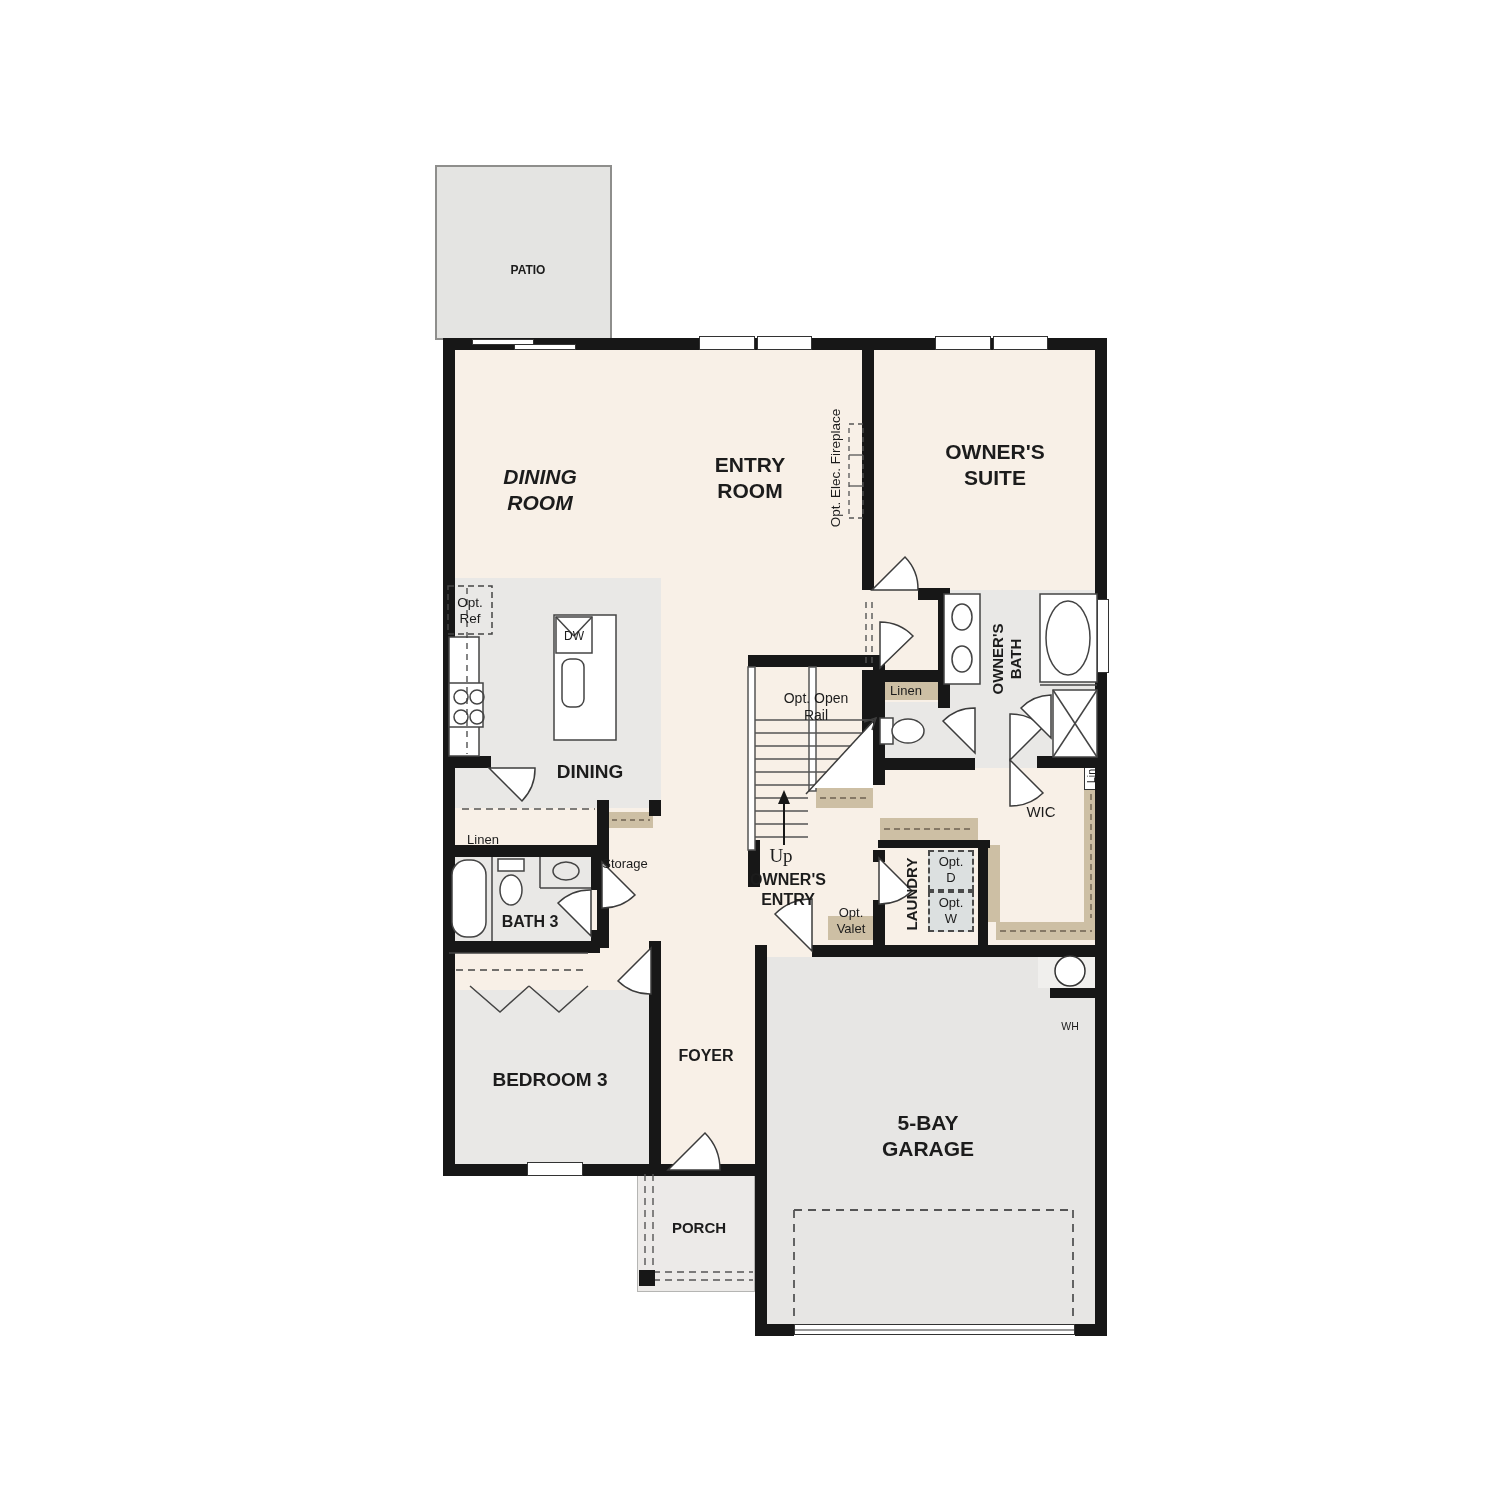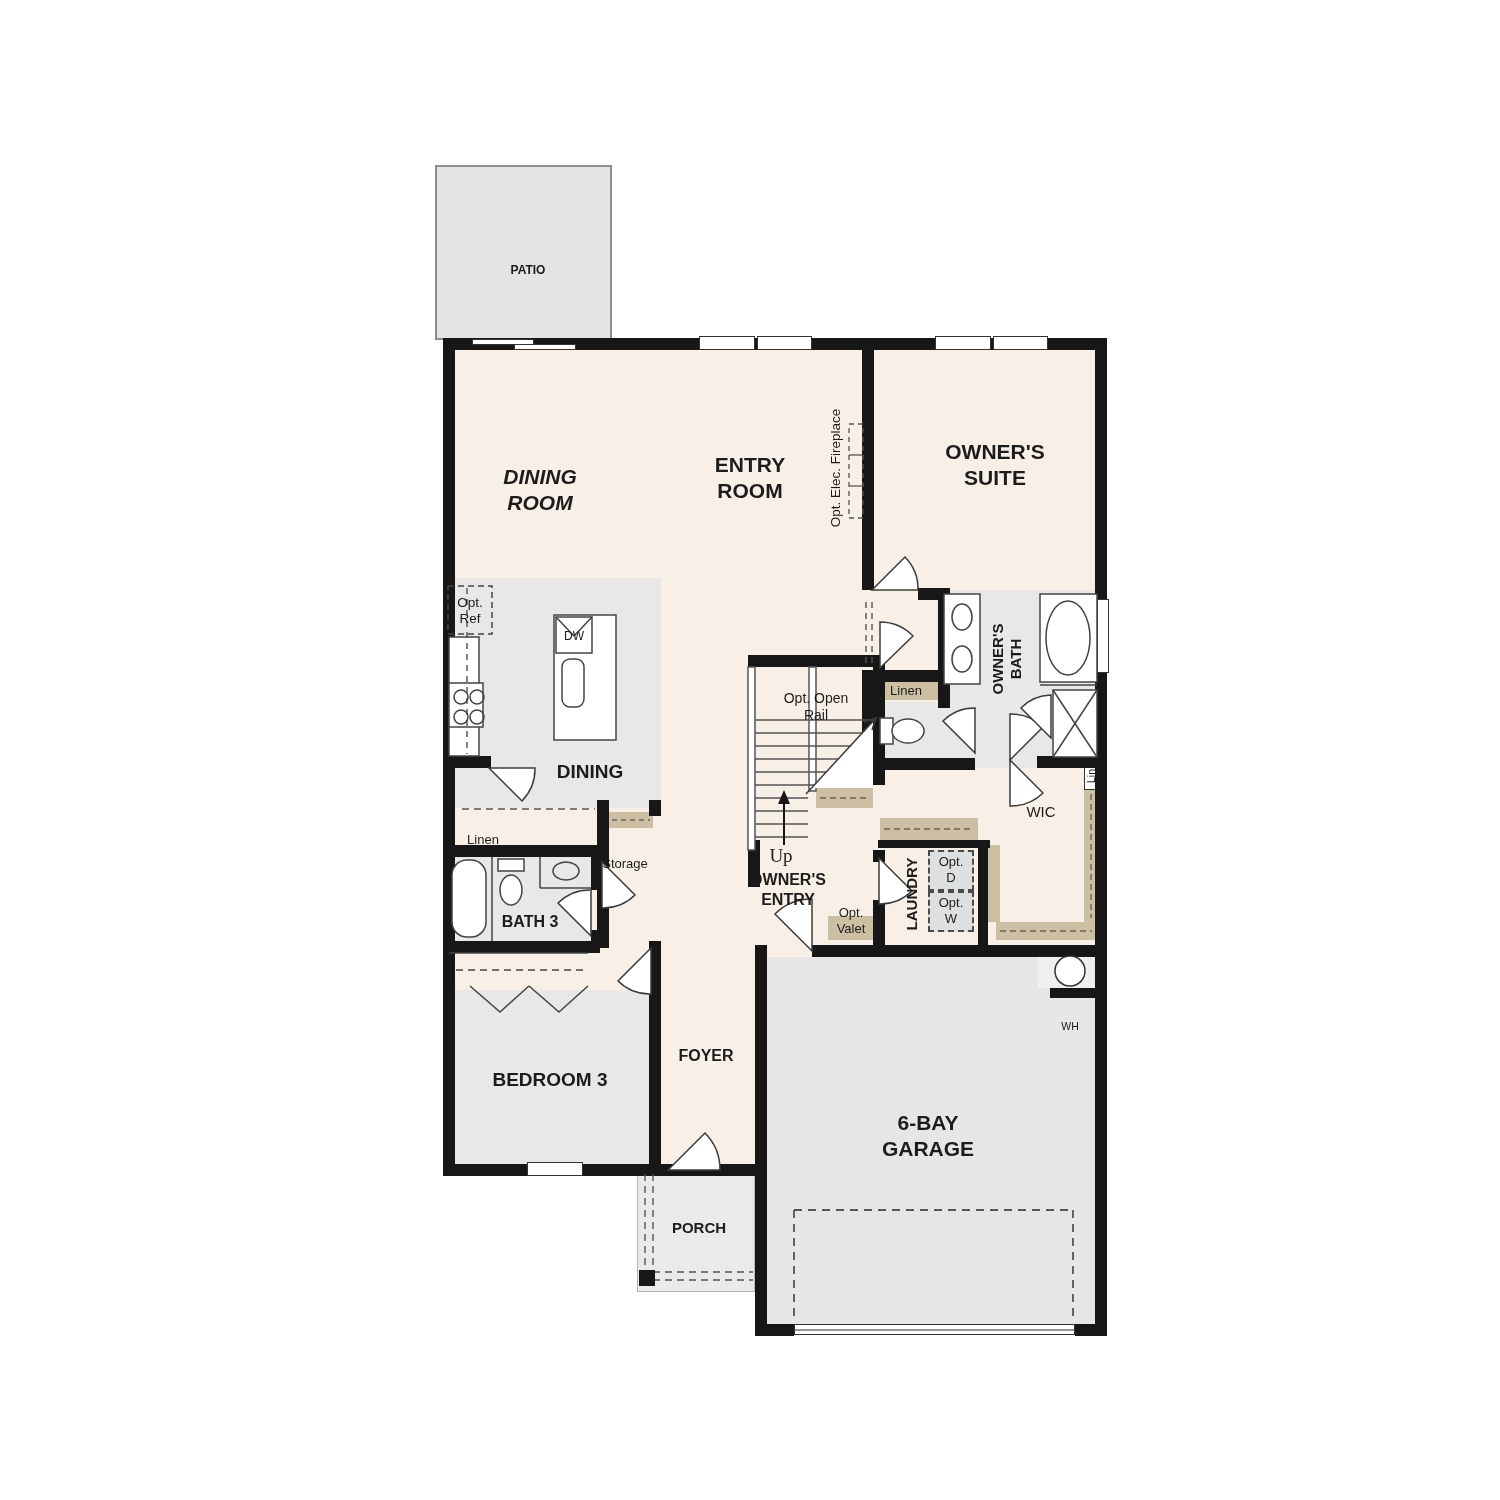--- a/index.html
+++ b/index.html
@@ -195,21 +195,21 @@
 W</div>
   <div class="label n" style="left:906px;top:691px;font-size:13px;">Linen</div>
   <div class="label vert" style="left:1007px;top:659px;font-size:15px;">OWNER'S
 BATH</div>
   <div class="label n vert" style="left:1091px;top:776px;font-size:10.5px;">Lin</div>
   <div class="label n" style="left:1041px;top:812px;font-size:15px;text-align:center;">WIC</div>
   <div class="label n" style="left:1070px;top:1026px;font-size:10.5px;">WH</div>
   <div class="label" style="left:550px;top:1080px;font-size:19px;">BEDROOM 3</div>
   <div class="label" style="left:706px;top:1056px;font-size:16px;">FOYER</div>
   <div class="label" style="left:699px;top:1228px;font-size:15px;">PORCH</div>
-  <div class="label" style="left:928px;top:1136px;font-size:21px;">6-BAY
+  <div class="label" style="left:928px;top:1136px;font-size:21px;">5-BAY
 GARAGE</div>
 <div class="wall" style="left: 443px; top: 338px; width: 662px; height: 12px;"></div>
     <div class="wall" style="left: 443px; top: 338px; width: 12px; height: 838px;"></div>
     <div class="wall" style="left: 1095px; top: 338px; width: 12px; height: 997px;"></div>
     <div class="wall" style="left: 443px; top: 1164px; width: 320px; height: 12px;"></div>
     <div class="wall" style="left: 755px; top: 1324px; width: 39px; height: 12px;"></div>
     <div class="wall" style="left: 1075px; top: 1324px; width: 32px; height: 12px;"></div>
     <div class="wall" style="left: 755px; top: 945px; width: 12px; height: 390px;"></div>
     <div class="wall" style="left: 812px; top: 945px; width: 295px; height: 12px;"></div>
     <div class="wall" style="left: 1050px; top: 988px; width: 47px; height: 10px;"></div>

